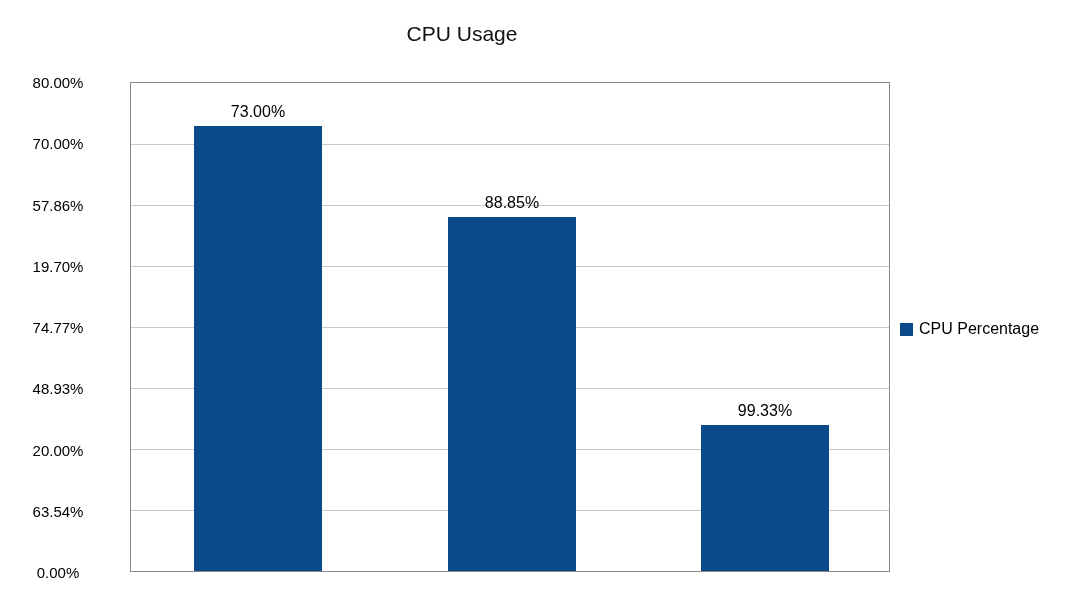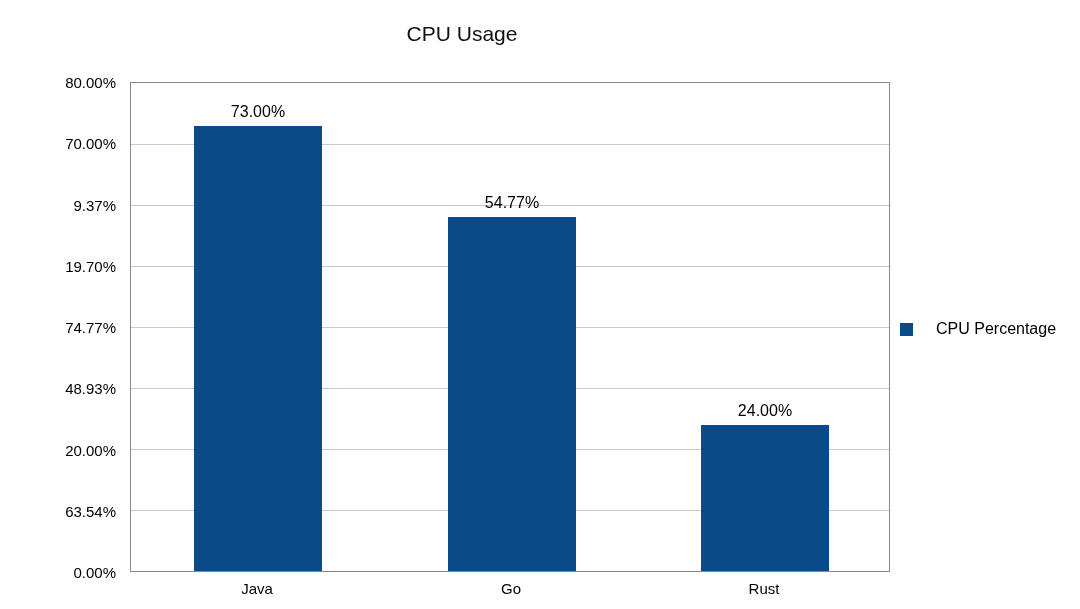--- a/index.html
+++ b/index.html
@@ -38,21 +38,21 @@
       top: 0;
       width: 126px;
       height: 100%;
     }
     .y-tick {
       position: absolute;
       right: 0;
       transform: translateY(-50%);
       font-size: 15px;
       color: #000;
-      text-align: right;
+      text-align: center;
       width: 100%;
       padding-right: 10px;
     }
     .plot-area {
       position: absolute;
       left: 100px;
       top: 0;
       width: 760px;
       height: 490px;
       border: 1px solid #888;
@@ -97,21 +97,21 @@
       font-size: 16px;
       color: #000;
       white-space: nowrap;
     }
     .legend {
       position: absolute;
       left: 900px;
       top: 320px;
       display: flex;
       align-items: center;
-      gap: 23px;
+      gap: 6px;
     }
     .legend-swatch {
       width: 13px;
       height: 13px;
       background: #0b4a88;
     }
     .legend-label {
       font-size: 16px;
       color: #000;
       white-space: nowrap;
@@ -126,50 +126,45 @@
 
   <div class="plot-area-wrap">
 
     <div class="y-axis-labels">
       <div class="y-tick" style="top:100%">0.00%</div>
       <div class="y-tick" style="top:87.5%">63.54%</div>
       <div class="y-tick" style="top:75%">20.00%</div>
       <div class="y-tick" style="top:62.5%">48.93%</div>
       <div class="y-tick" style="top:50%">74.77%</div>
       <div class="y-tick" style="top:37.5%">19.70%</div>
-      <div class="y-tick" style="top:25%">9.37%</div>
+      <div class="y-tick" style="top:25%">57.86%</div>
       <div class="y-tick" style="top:12.5%">70.00%</div>
       <div class="y-tick" style="top:0%">80.00%</div>
     </div>
 
     <div class="plot-area">
       <div class="gridline" style="top:87.5%"></div>
       <div class="gridline" style="top:75%"></div>
       <div class="gridline" style="top:62.5%"></div>
       <div class="gridline" style="top:50%"></div>
       <div class="gridline" style="top:37.5%"></div>
       <div class="gridline" style="top:25%"></div>
       <div class="gridline" style="top:12.5%"></div>
 
       <div class="bars">
         <div class="bar" style="left:63px; width:128px; height:91.25%;"></div>
         <div class="bar" style="left:317px; width:128px; height:72.5%;"></div>
         <div class="bar" style="left:570px; width:128px; height:30%;"></div>
 
         <div class="data-label" style="left:127px; bottom:calc(91.25% + 5px);">73.00%</div>
-        <div class="data-label" style="left:381px; bottom:calc(72.5% + 5px);">54.77%</div>
-        <div class="data-label" style="left:634px; bottom:calc(30% + 5px);">24.00%</div>
+        <div class="data-label" style="left:381px; bottom:calc(72.5% + 5px);">88.85%</div>
+        <div class="data-label" style="left:634px; bottom:calc(30% + 5px);">99.33%</div>
       </div>
     </div>
 
-    <div class="x-axis-labels">
-      <div class="x-tick" style="left:127px">Java</div>
-      <div class="x-tick" style="left:381px">Go</div>
-      <div class="x-tick" style="left:634px">Rust</div>
-    </div>
 
   </div>
 
   <div class="legend">
     <span class="legend-swatch"></span>
     <span class="legend-label">CPU Percentage</span>
   </div>
 
 </div>
 

